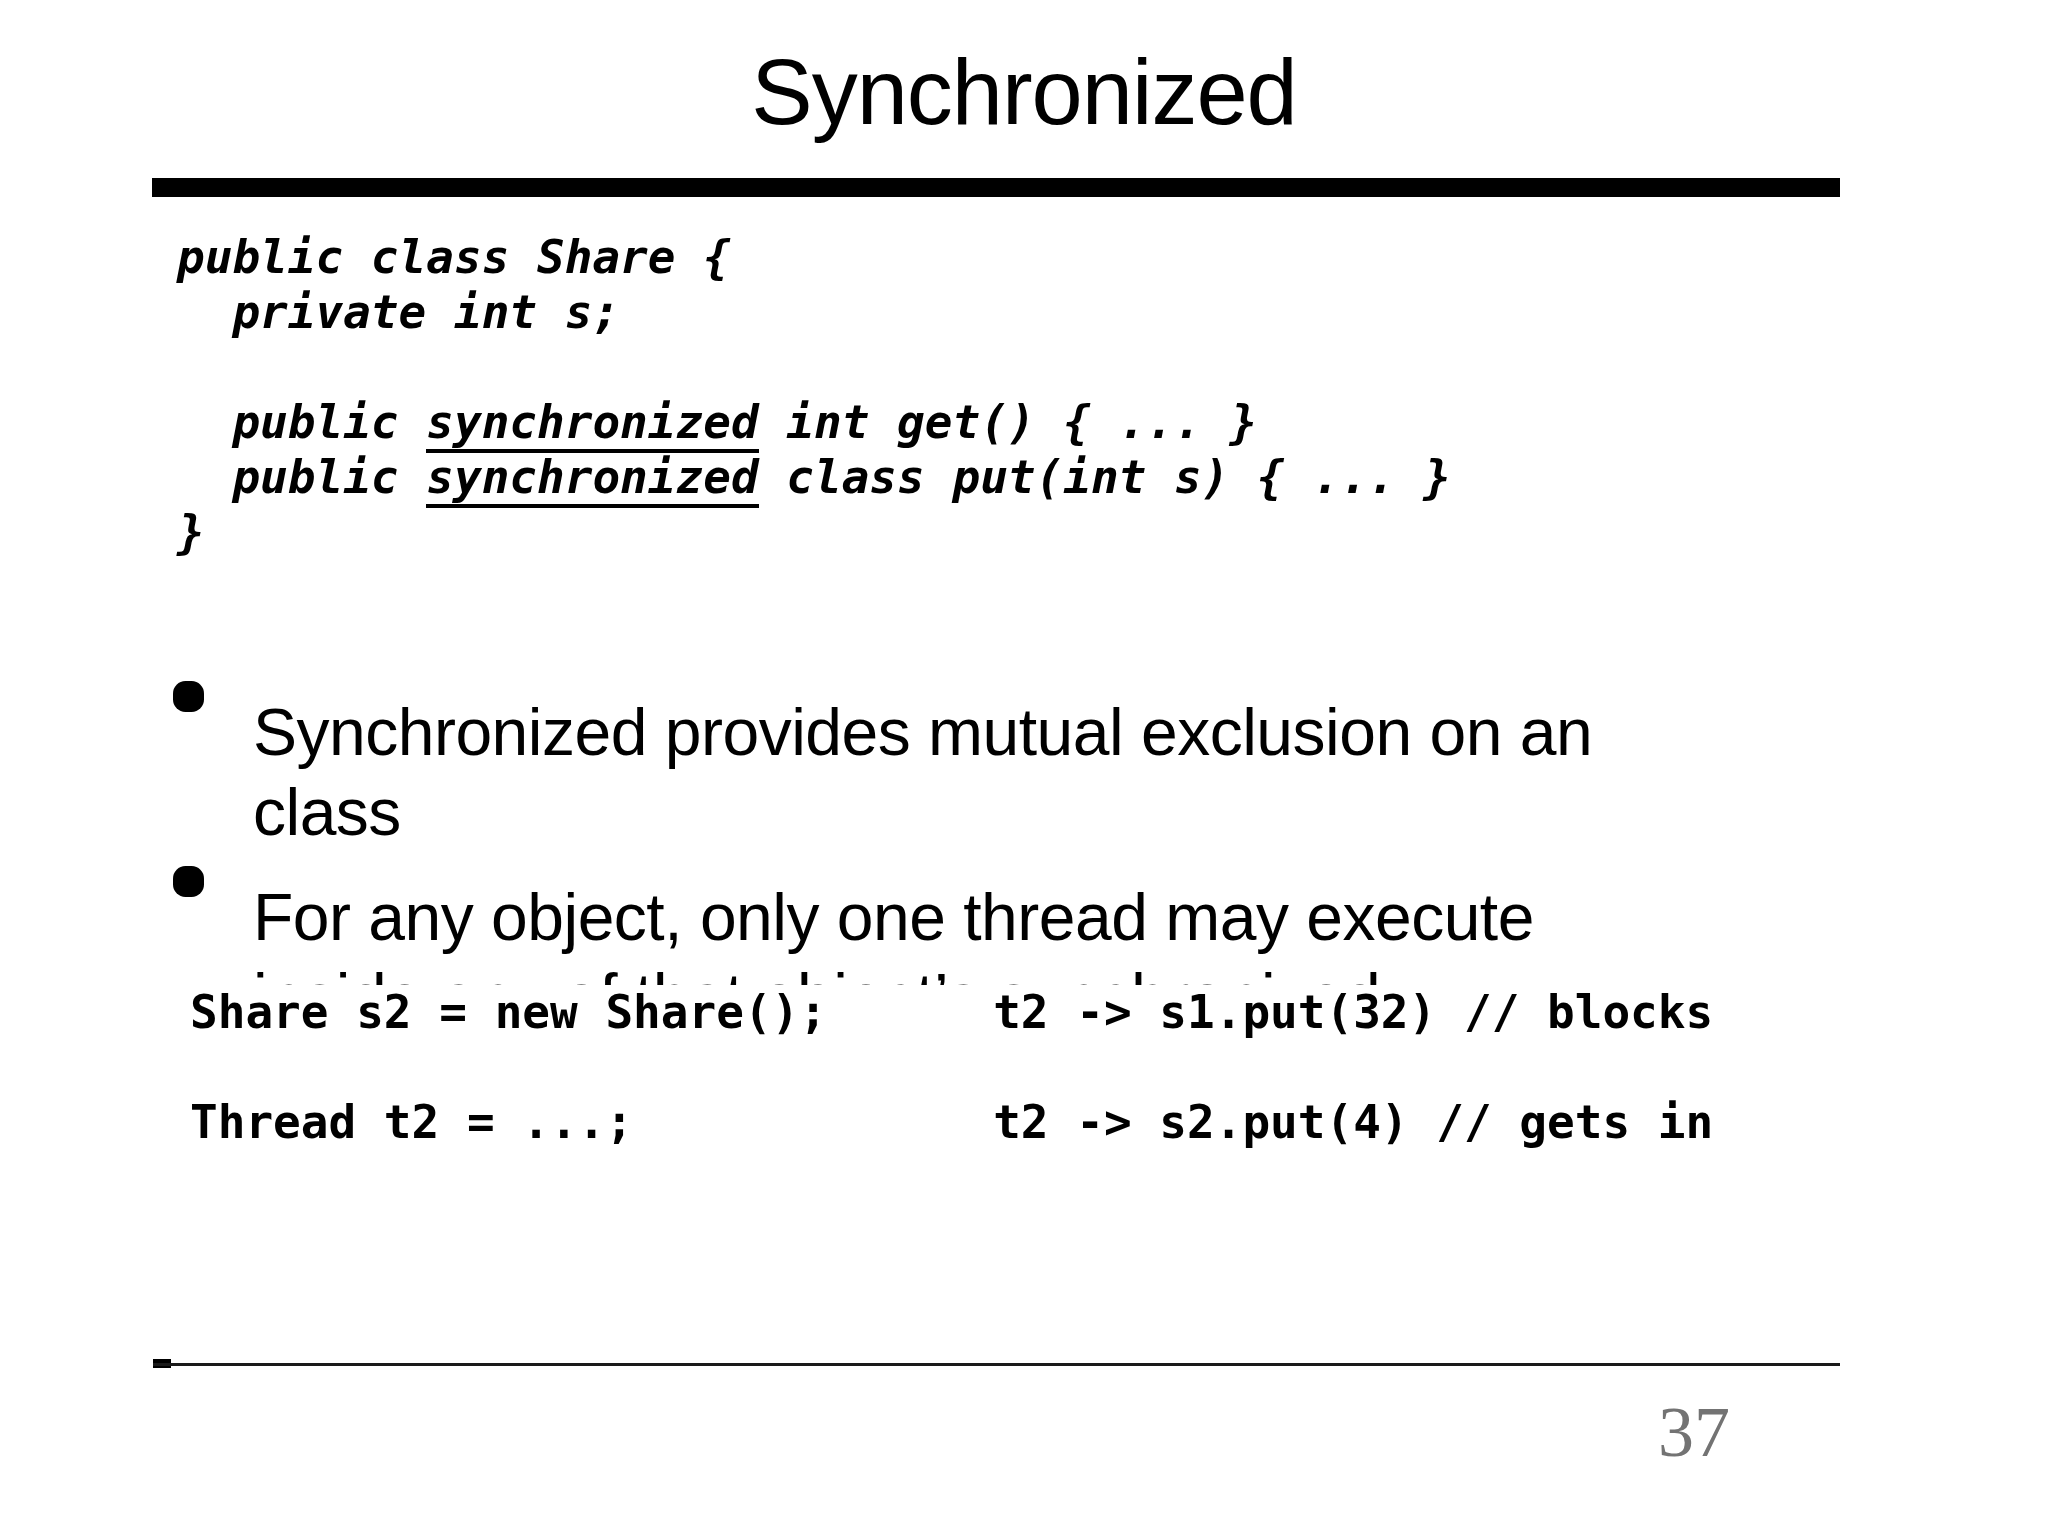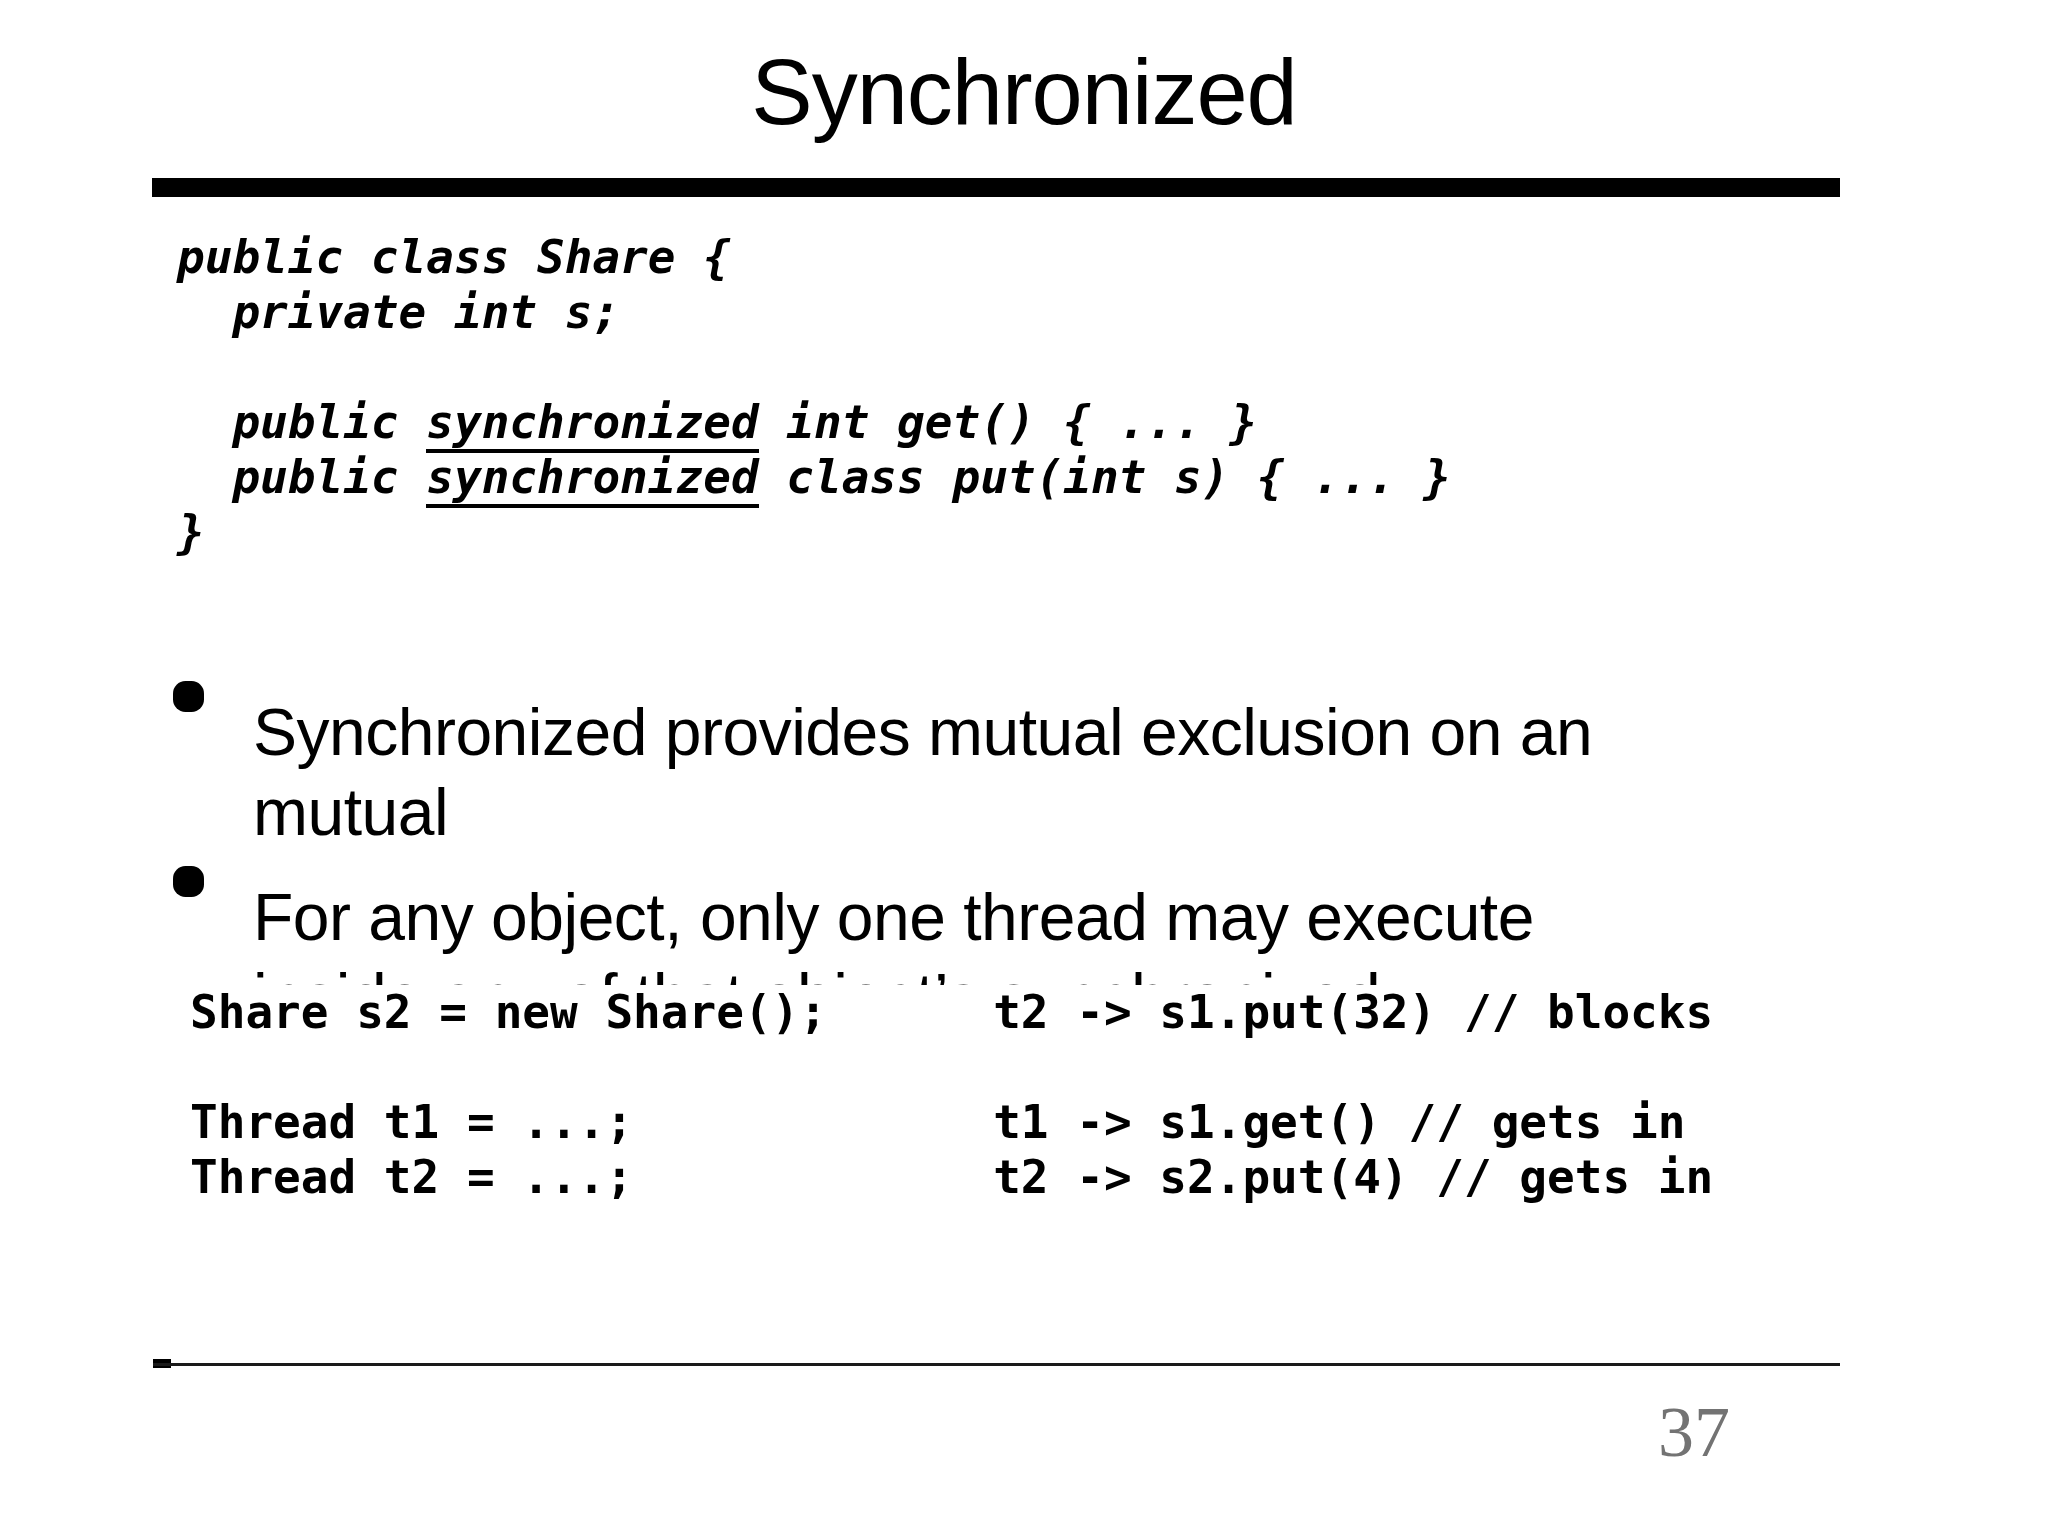--- a/index.html
+++ b/index.html
@@ -136,36 +136,35 @@
       <div class="code-line">&nbsp;</div>
       <div class="code-line"><span>  public </span><span class="underlined">synchronized</span><span> int get() { ... }</span></div>
       <div class="code-line"><span>  public </span><span class="underlined">synchronized</span><span> class put(int s) { ... }</span></div>
       <div class="code-line"><span>}</span></div>
     </div>
 
   <div class="bullet bullet-1">
     <span class="dot"></span>
     <div class="bullet-text">
       <div>Synchronized provides mutual exclusion on an</div>
-      <div>mutual</div>
+      <div>class</div>
     </div>
   </div>
 
   <div class="bullet bullet-2">
     <span class="dot"></span>
     <div class="bullet-text">
       <div>For any object, only one thread may execute</div>
       <div>inside any of that object’s synchronized</div>
     </div>
   </div>
 
   <div class="code code-bottom">
       <div class="code-line"><span>Share s2 = new Share();      t2 -&gt; s1.put(32) // blocks</span></div>
       <div class="code-line">&nbsp;</div>
-      <div class="code-line"><span>Thread t1 = ...;             t1 -&gt; s1.get() // gets in</span></div>
       <div class="code-line"><span>Thread t2 = ...;             t2 -&gt; s2.put(4) // gets in</span></div>
     </div>
 
   <div class="footer-dash"></div>
   <div class="footer-line"></div>
 
   <div class="page-number">37</div>
 
 </div>
 

